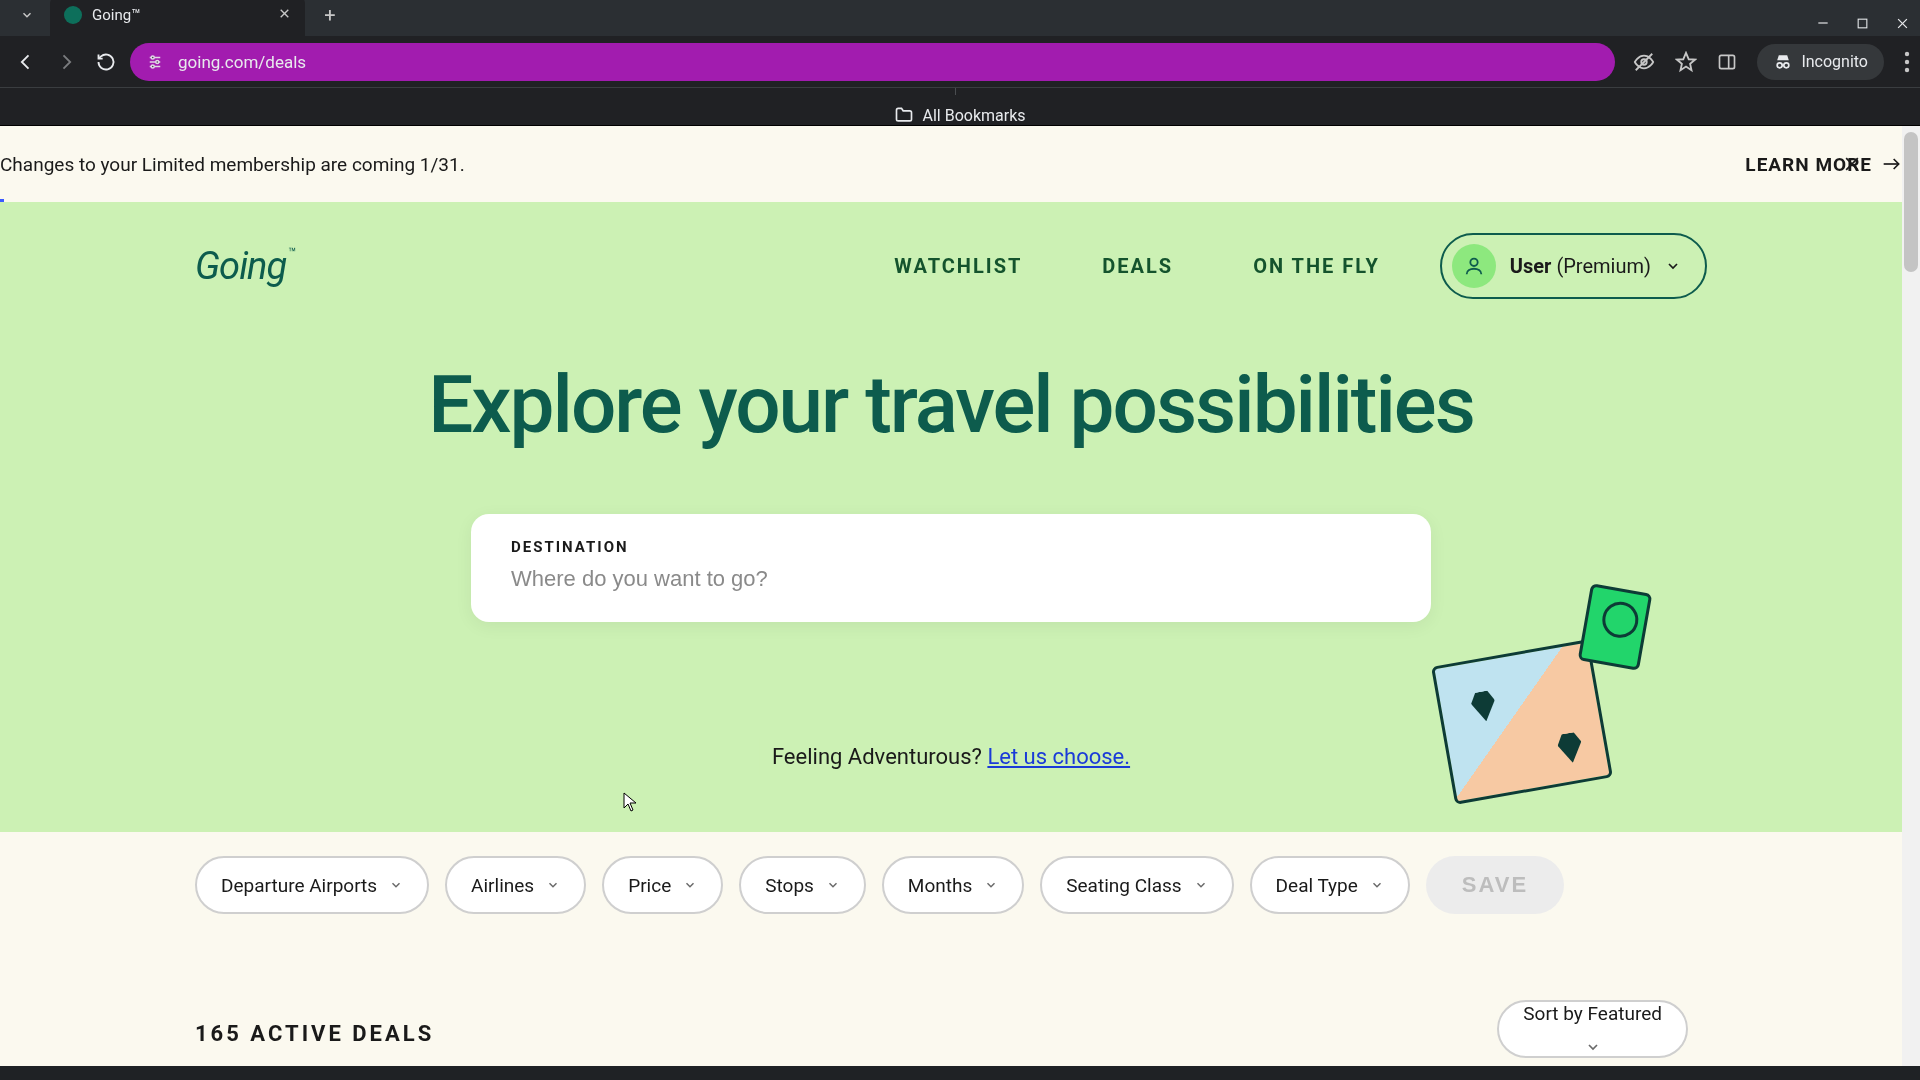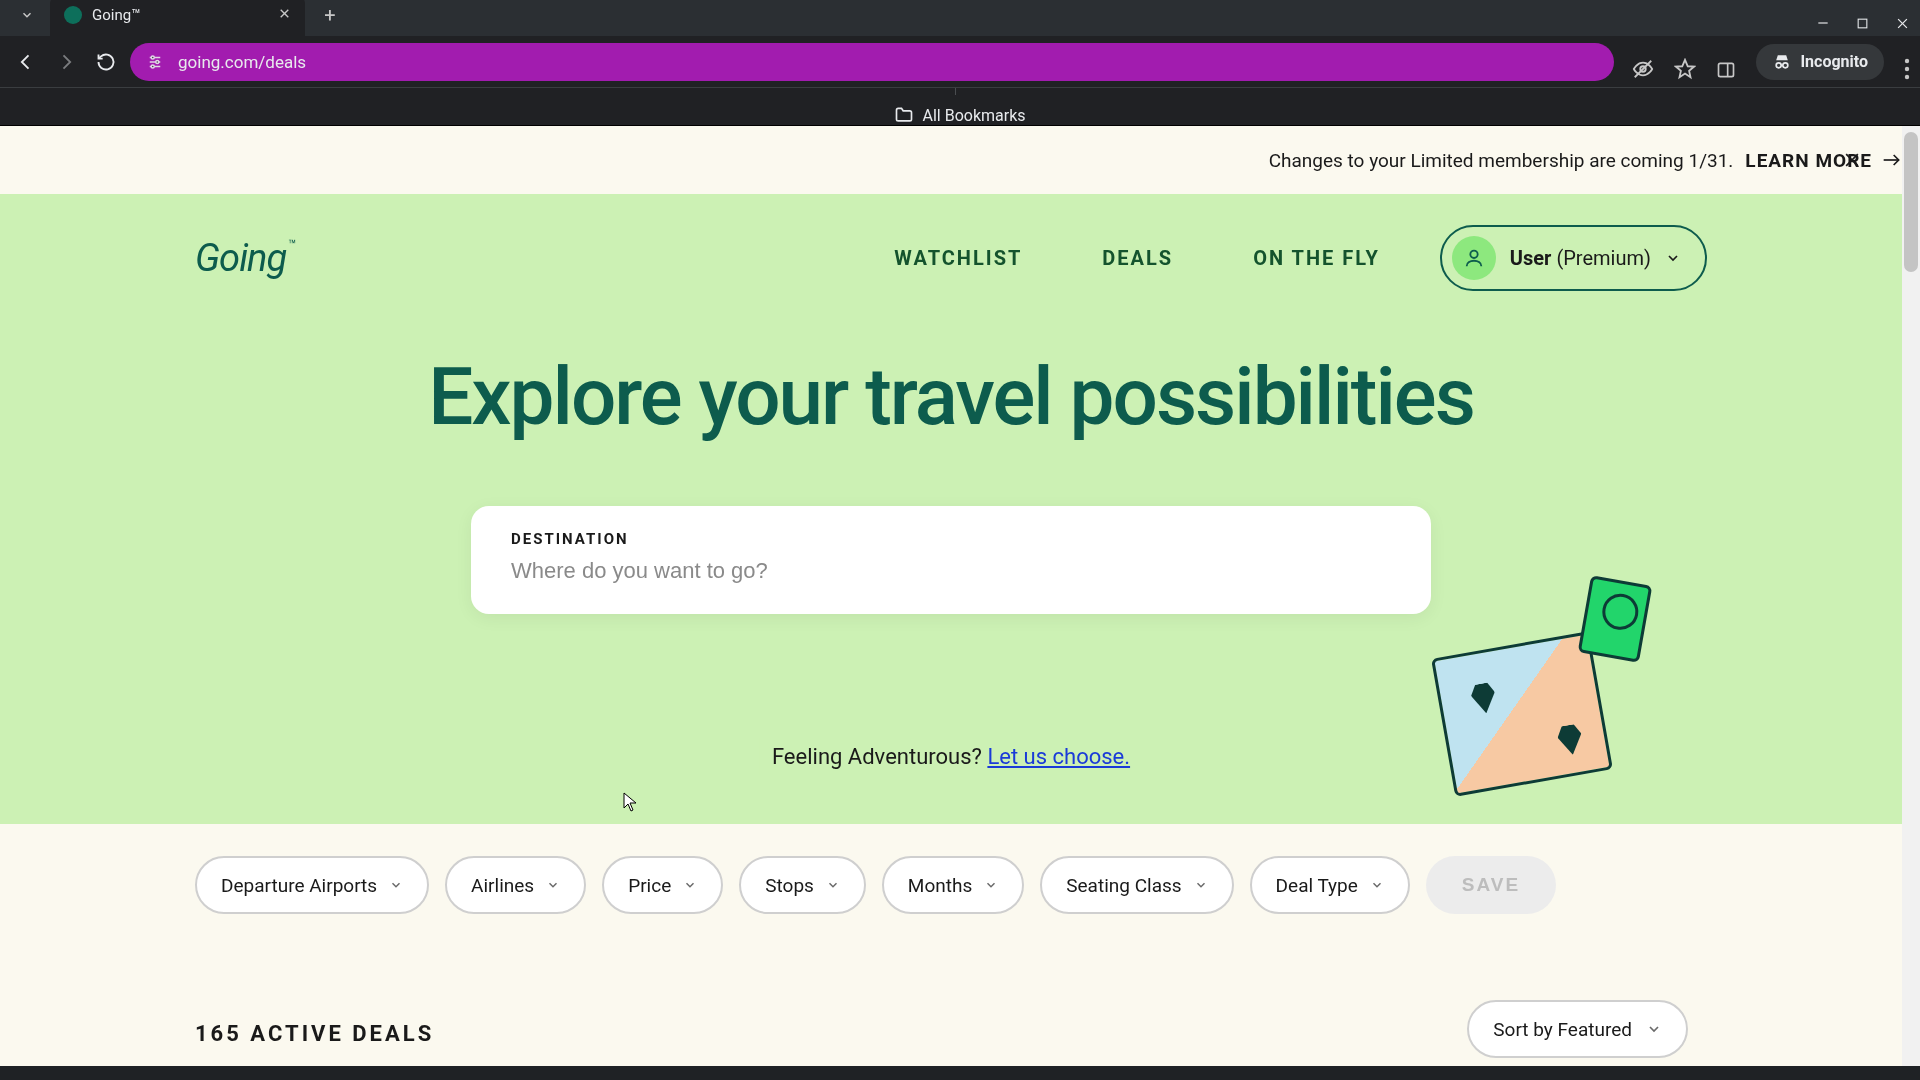--- a/index.html
+++ b/index.html
@@ -65,21 +65,21 @@
     display:flex;align-items:center;
     padding:0 10px;gap:8px;color:#c7c7c7;
     border-bottom:1px solid #3a3d40;
   }
   .chrome-bar .nav-btn{width:32px;height:32px;display:flex;align-items:center;justify-content:center;}
   .omnibox{
     flex:1;height:38px;background:#a21caf;border-radius:20px;
     display:flex;align-items:center;padding:0 16px;gap:14px;color:#e8eaed;font-size:17px;
   }
   .omnibox .lock{opacity:.9;}
-  .right-icons{display:flex;align-items:flex-end;gap:20px;margin-left:10px;font-weight:bold;}
+  .right-icons{display:flex;align-items:center;gap:20px;margin-left:10px;}
   .incog-pill{
     display:flex;align-items:center;gap:8px;background:#35383b;
     border-radius:18px;height:36px;padding:0 16px;color:#e8eaed;font-size:16px;
   }
 
   
   .bookmarks-bar{
     background:#202124;height:38px;display:flex;align-items:center;
     justify-content:flex-end;padding:0 18px;color:#e8eaed;gap:10px;font-size:16px;
     border-bottom:1px solid #000;
@@ -104,21 +104,21 @@
   .content-area{
     position:absolute;left:0;right:18px;top:0;bottom:0;
     background:#fbf9ef;
   }
   .blue-edge{
     position:absolute;left:0;top:73px;width:4px;bottom:260px;background:#3b5bff;
   }
 
   
   .promo-banner{
-    height:68px;background:#fbf9ef;display:flex;align-items:center;justify-content:flex-end;
+    height:76px;background:#fbf9ef;display:flex;align-items:center;justify-content:space-between;
     position:relative;font-size:19px;color:#1a1a1a;border-bottom:0;
     gap:12px;
   }
   .promo-banner .learn{font-weight:700;letter-spacing:1px;color:#1a1a1a;display:flex;align-items:center;gap:10px;}
   .promo-banner .close{
     position:absolute;right:36px;top:50%;transform:translateY(-50%);
     width:28px;height:28px;display:flex;align-items:center;justify-content:center;color:#1a1a1a;
   }
 
   
@@ -211,32 +211,32 @@
   .filters-row{
     position:absolute;left:195px;top:730px;display:flex;gap:16px;align-items:center;
   }
   .filter-pill{
     height:58px;border:2px solid #cfcfcf;border-radius:30px;background:#fff;
     display:flex;align-items:center;padding:0 24px;gap:12px;font-size:19px;color:#1a1a1a;
   }
   .filter-pill .chev{color:#6a6a6a;}
   .save-btn{
     height:58px;border:none;border-radius:30px;background:#ececec;color:#bdbdbd;
-    font-size:19px;font-weight:700;letter-spacing:2px;padding:0 36px;
+    font-size:22px;font-weight:700;letter-spacing:2px;padding:0 36px;
   }
 
   
   .deals-count{
     position:absolute;left:195px;bottom:20px;font-size:22px;font-weight:700;
     letter-spacing:3px;color:#1a1a1a;
   }
   .sort-pill{
     position:absolute;right:214px;bottom:8px;height:58px;border:2px solid #cfcfcf;
     border-radius:30px;background:#fff;display:flex;align-items:center;padding:0 24px;
-    gap:14px;font-size:19px;color:#1a1a1a;
+    gap:14px;font-size:19px;color:#1a1a1a;flex-direction:column;
   }
 
   
   .ico{display:inline-flex;}
 </style>
 </head>
 <body>
 
 <div class="chrome-top">
   <div class="tab-dropdown">

